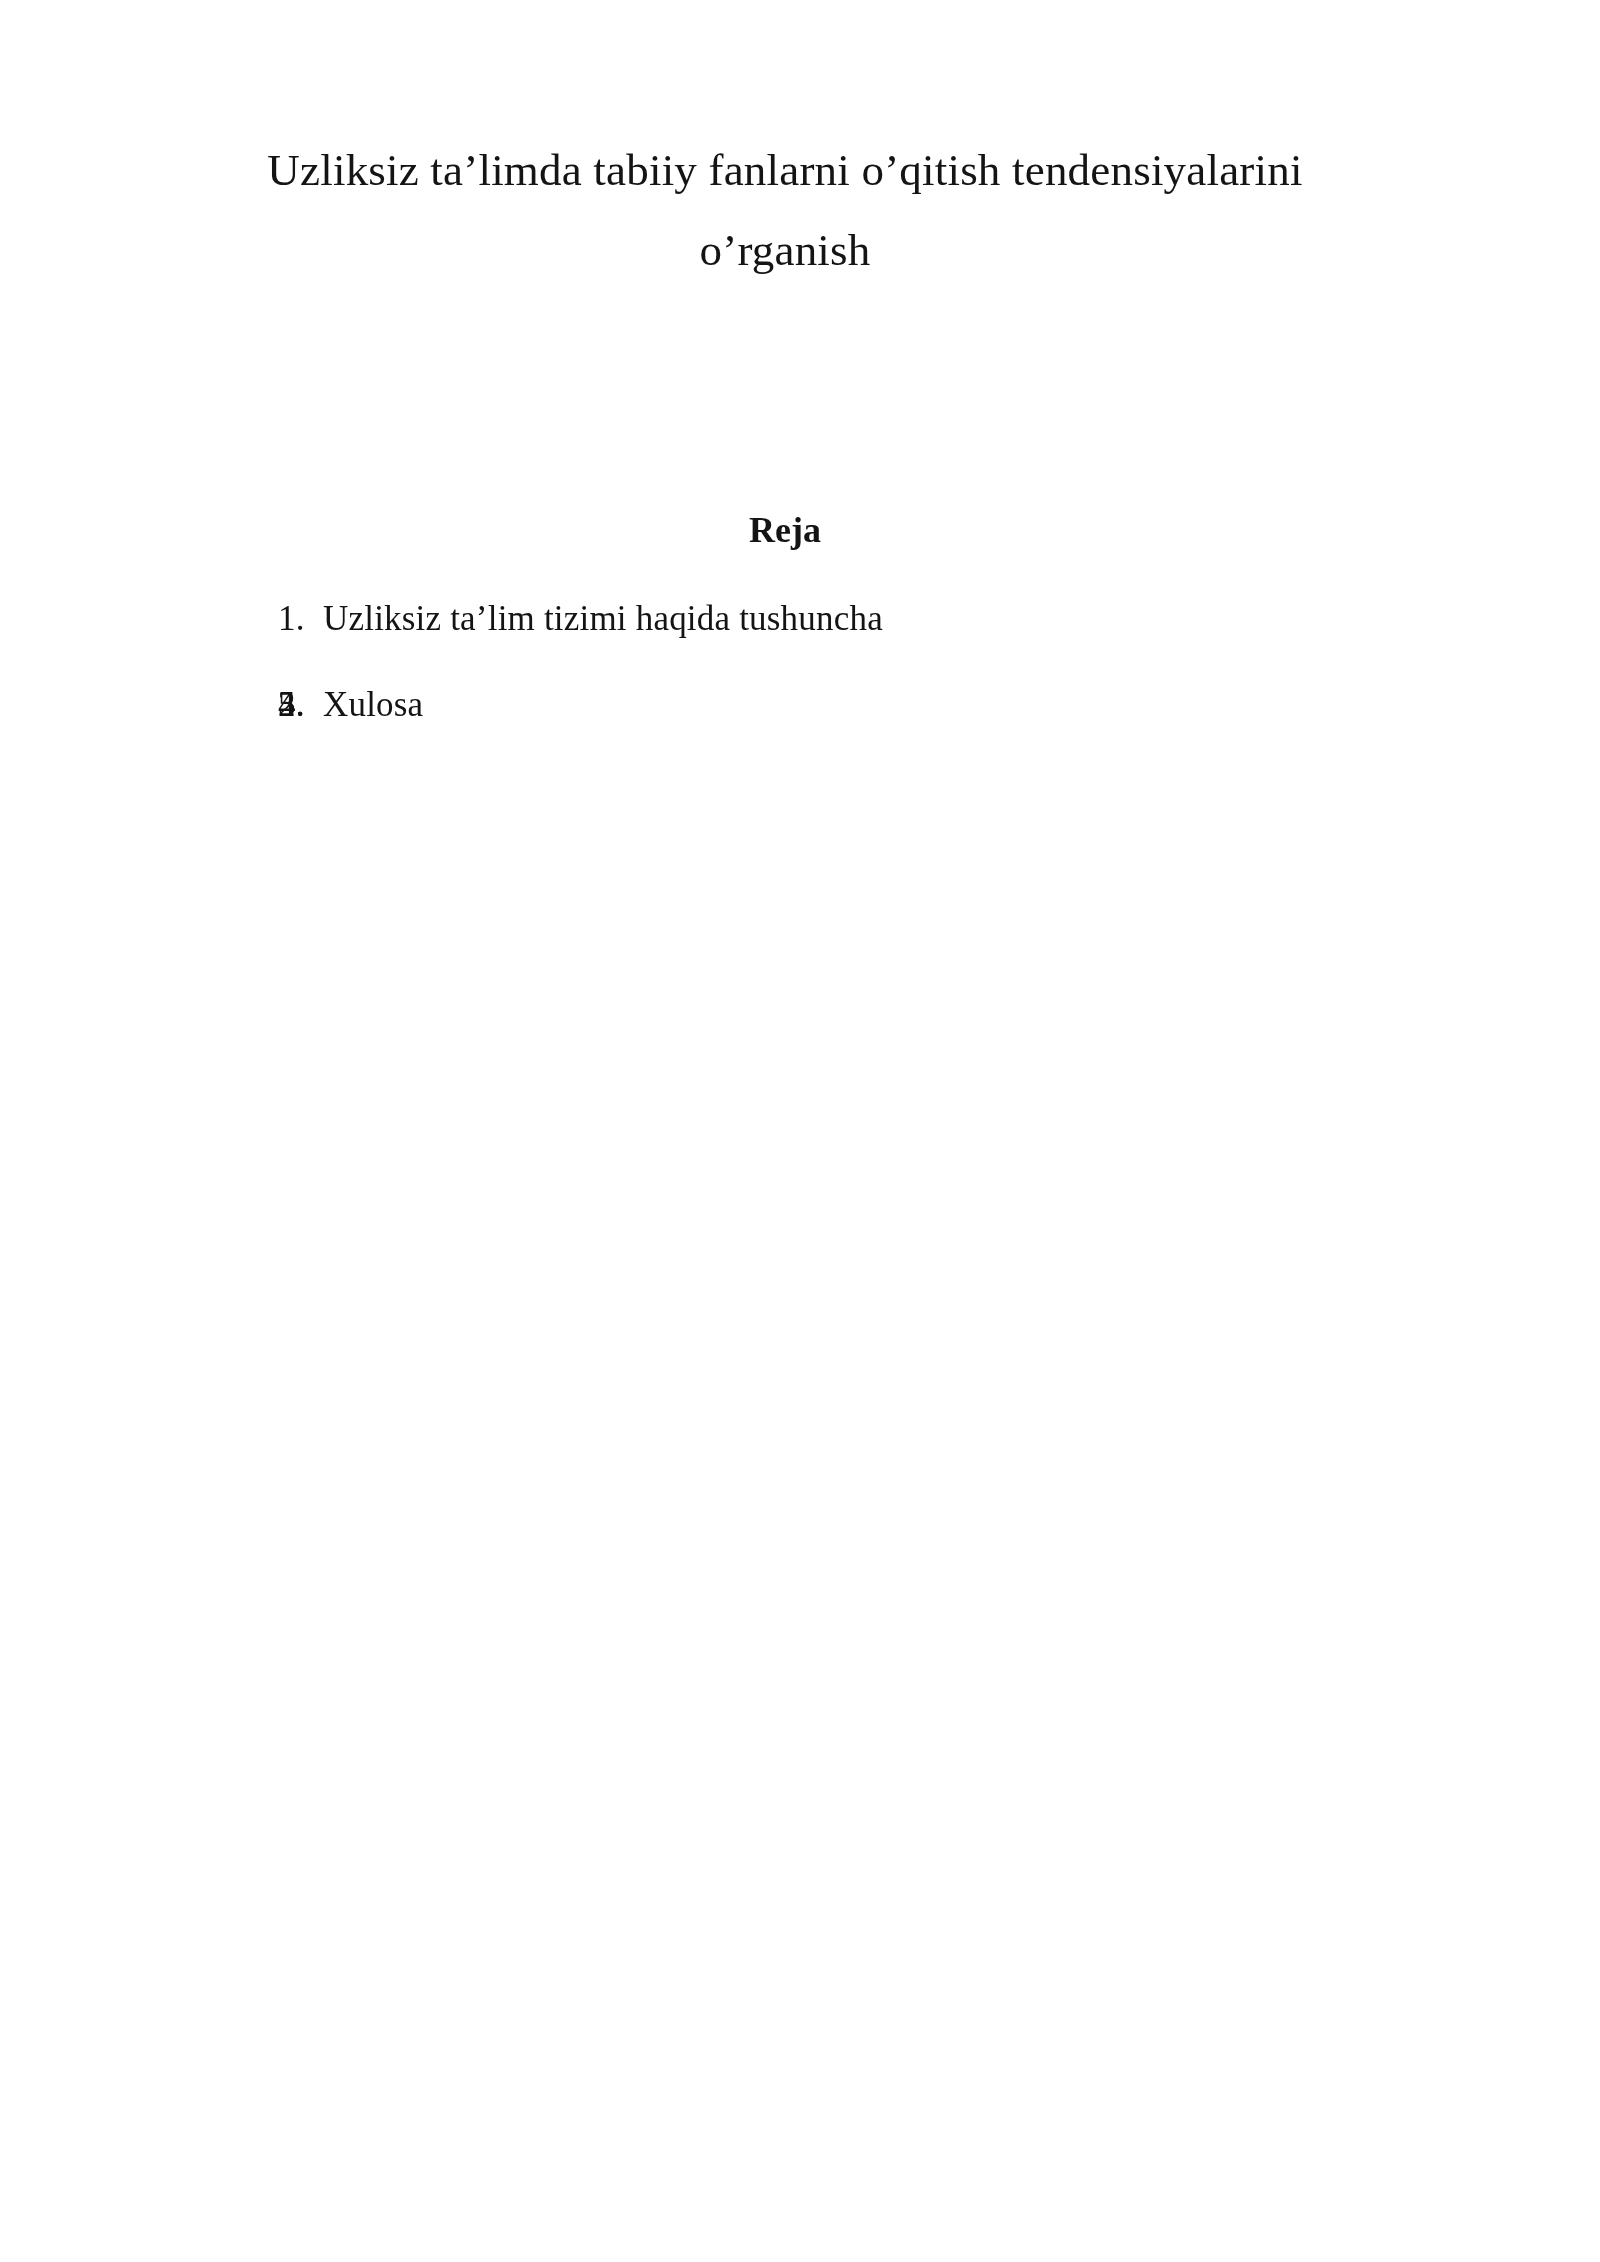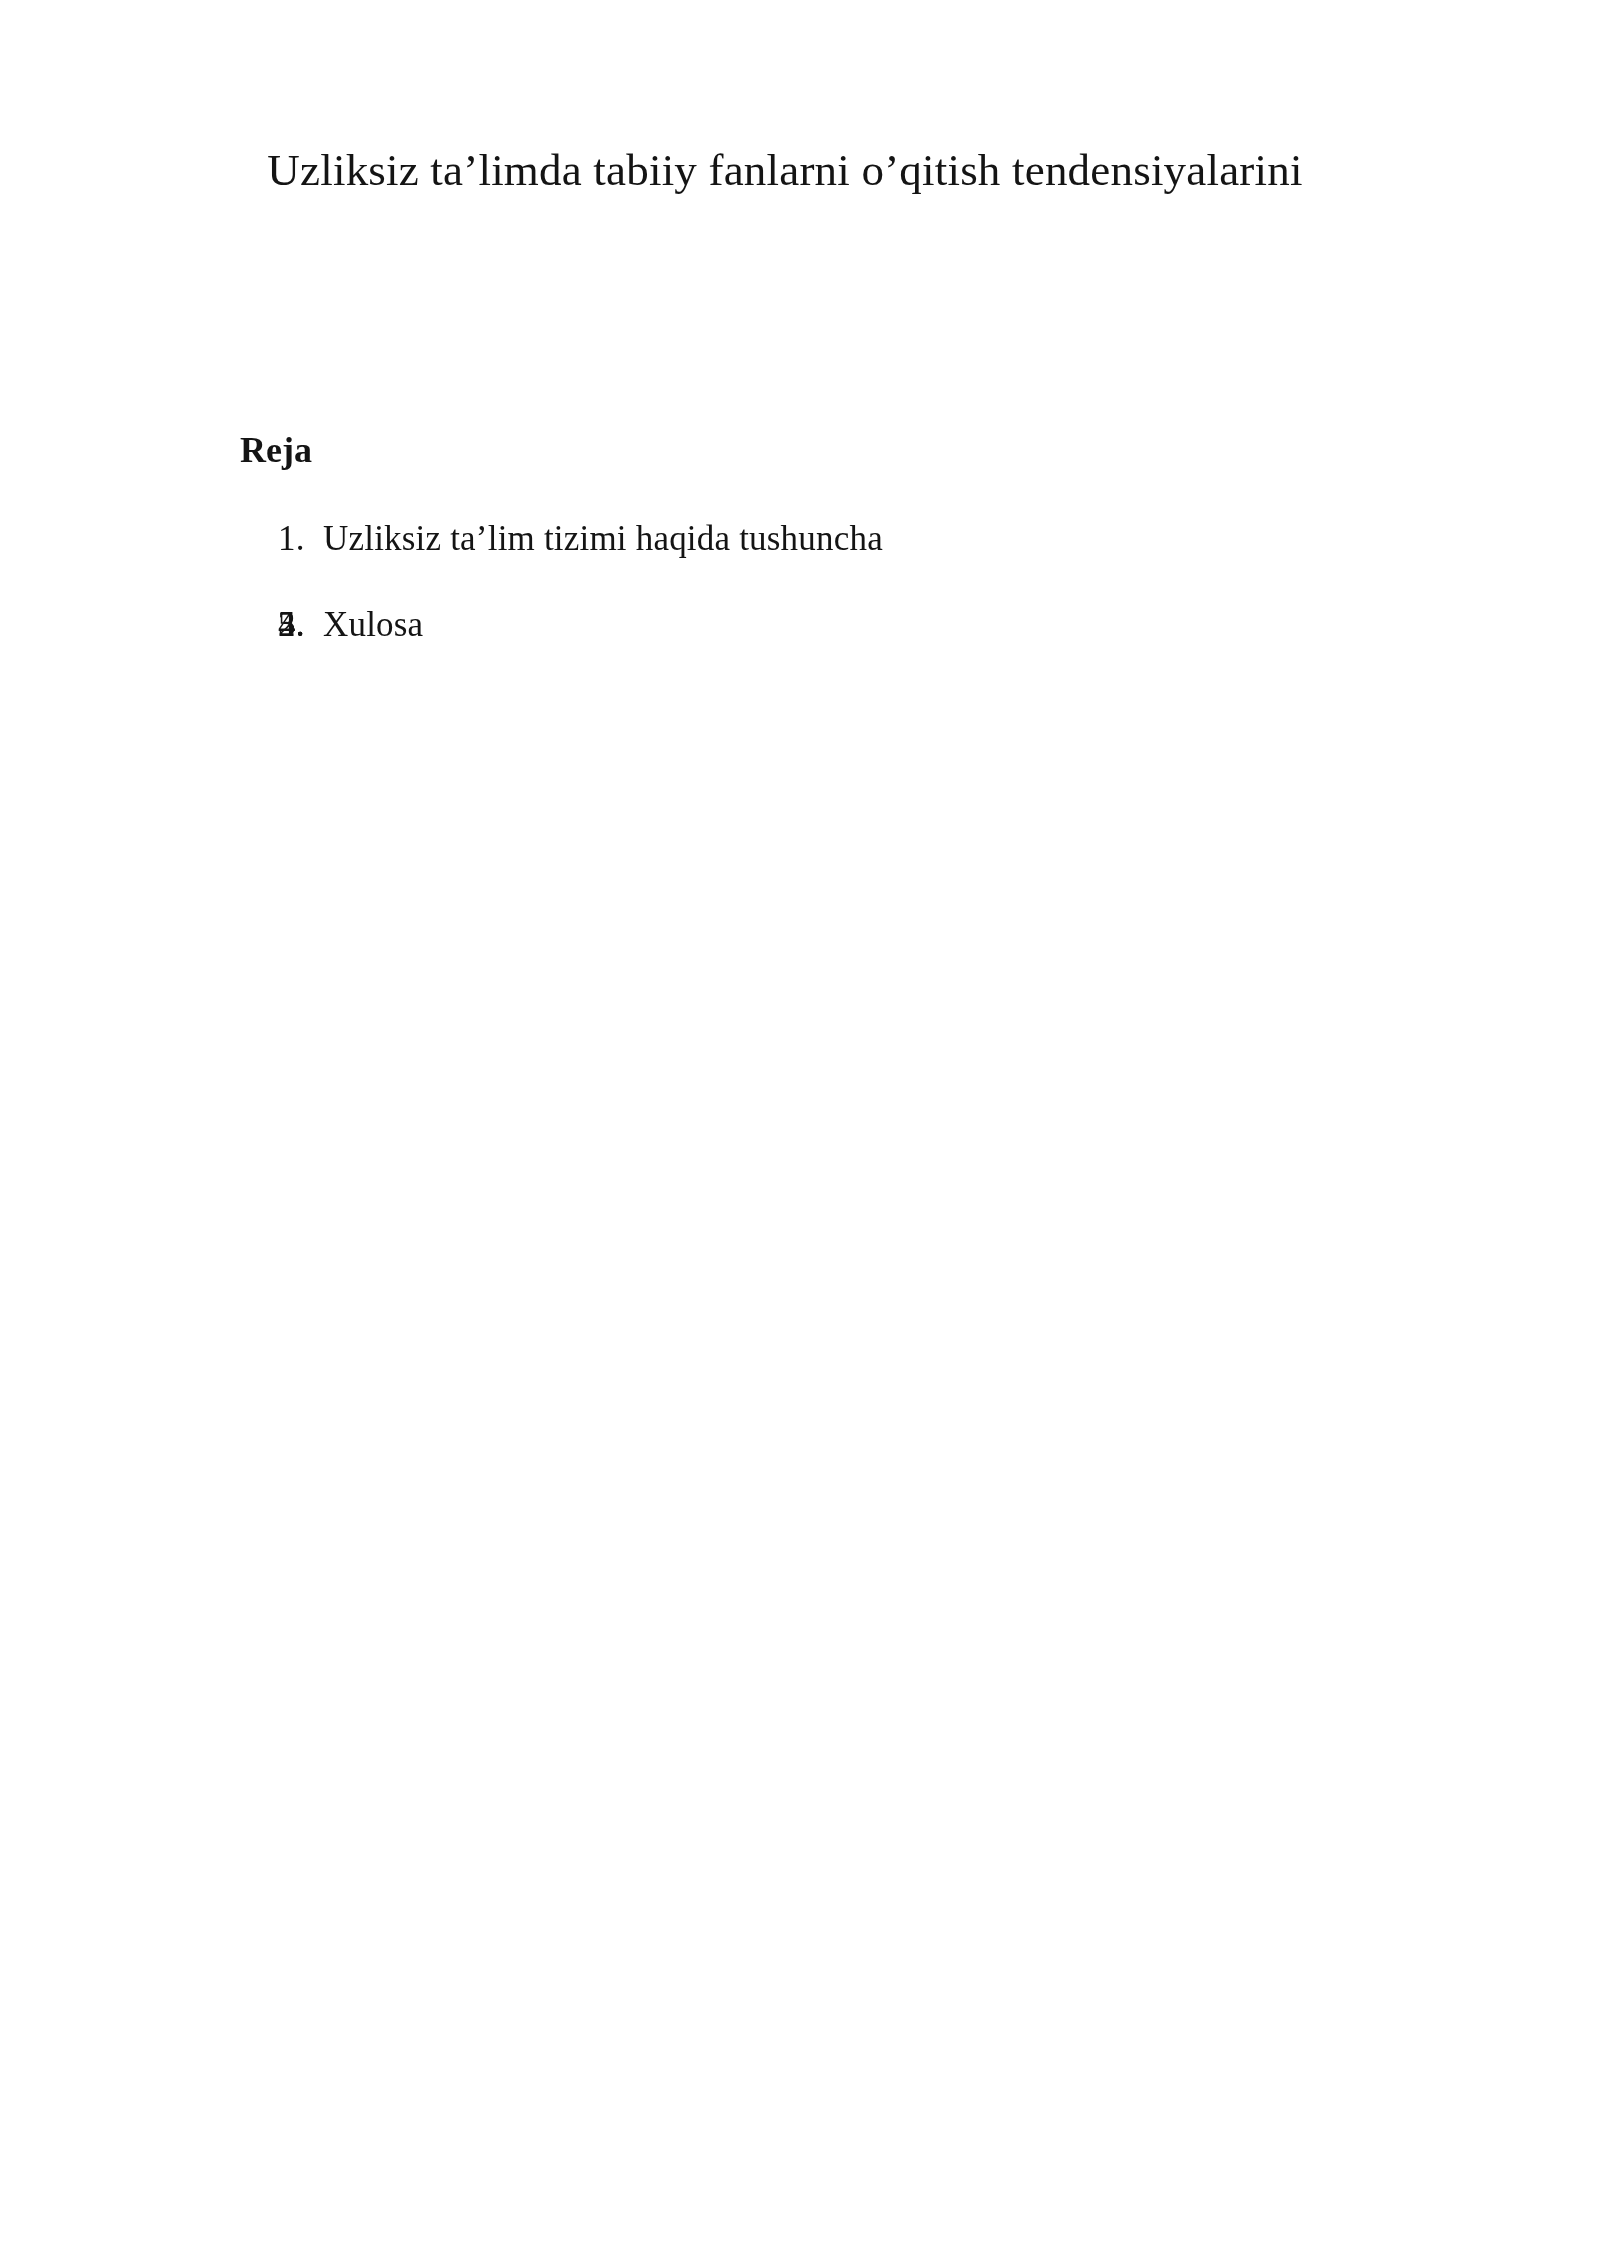--- a/index.html
+++ b/index.html
@@ -31,21 +31,21 @@
     letter-spacing: 0.2px;
   }
   .title .tline {
     display: block;
   }
   .reja {
     margin: 218px 0 0 0;
     font-size: 36px;
     font-weight: 700;
     line-height: 44px;
-    text-align: left;
+    text-align: center;
   }
   .plan-list {
     list-style: none;
     margin: 46px 0 0 0;
     padding: 0;
     font-size: 35px;
     font-weight: 400;
   }
   .plan-list li {
     position: relative;
@@ -61,20 +61,21 @@
   }
 </style>
 </head>
 <body>
 
 <div class="page">
   <div class="content">
 
     <h1 class="title">
       <span class="tline">Uzliksiz ta’limda tabiiy fanlarni o’qitish tendensiyalarini</span>
+      <span class="tline">o’rganish</span>
     </h1>
 
     <h2 class="reja">Reja</h2>
 
     <ol class="plan-list">
       <li>
         <span class="num">1.</span>
         <span class="txt">Uzliksiz ta’lim tizimi haqida tushuncha</span>
       </li>
       <li>

